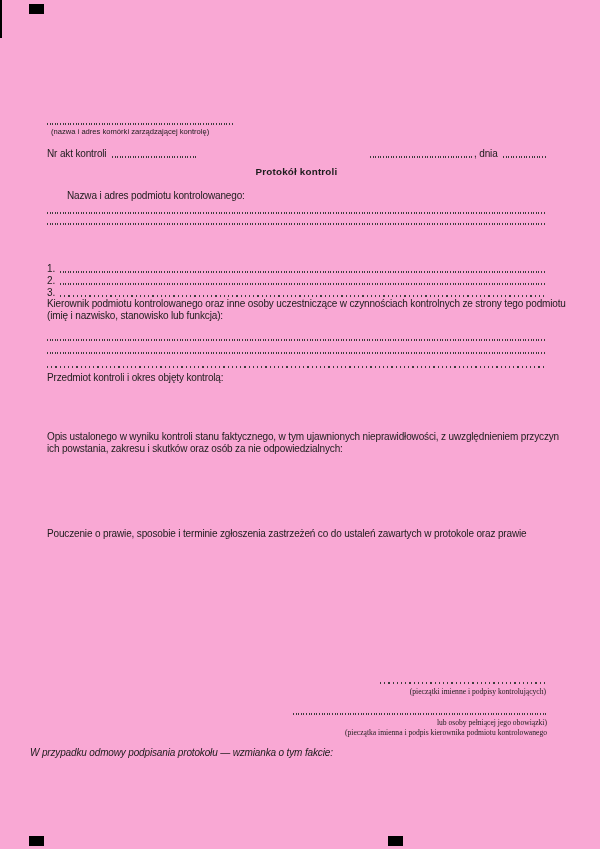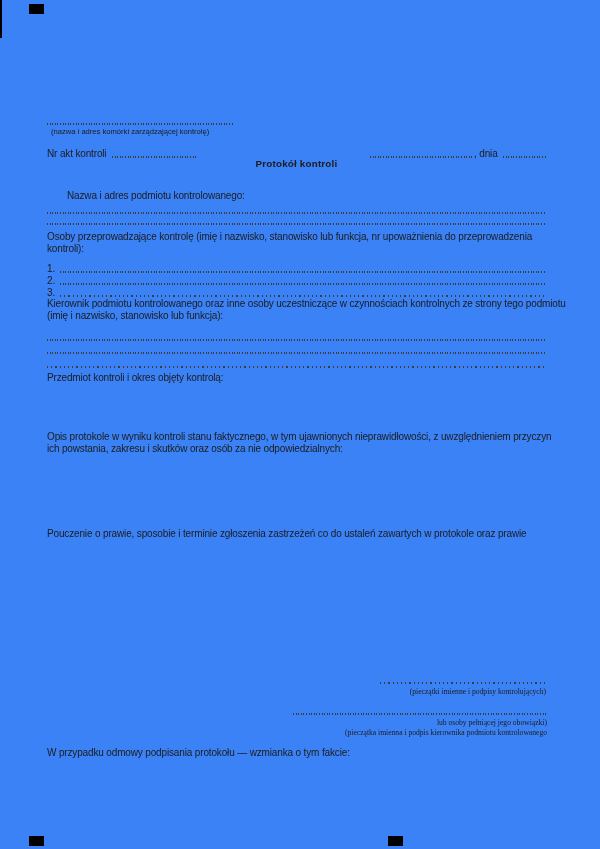--- a/index.html
+++ b/index.html
@@ -1,19 +1,19 @@
 <!DOCTYPE html>
 <html><head>
 <meta charset="utf-8">
 <style>
   html,body{margin:0;padding:0;background:#ffffff;}
   .page{
     position:relative;
     width:600px;height:849px;
-    background:#3b82f6;
+    background:#f9a8d4;
     font-family:"Liberation Sans", sans-serif;
     color:#1c1c1c;
     overflow:hidden;
   }
   .abs{position:absolute;}
   .txt{
     font-size:10px;
     line-height:11.5px;
     letter-spacing:-0.15px;
     color:#1c1c1c;
@@ -57,62 +57,58 @@
 
   <div class="abs dl" style="left:47px;top:123px;width:186px;"></div>
   <div class="abs cap" style="left:51px;top:127px;">(nazwa i adres komórki zarządzającej kontrolę)</div>
 
   <div class="abs txt" style="left:47px;top:148px;">Nr akt kontroli</div>
   <div class="abs dl" style="left:112px;top:156px;width:85px;"></div>
   <div class="abs dl" style="left:370px;top:156px;width:102px;"></div>
   <div class="abs txt" style="left:474px;top:148px;">, dnia</div>
   <div class="abs dl" style="left:503px;top:156px;width:43px;"></div>
 
-  <div class="abs title" style="left:47px;top:158px;width:499px;">Protokół kontroli</div>
+  <div class="abs title" style="left:47px;top:166px;width:499px;">Protokół kontroli</div>
 
   <div class="abs txt" style="left:47px;top:190px;margin-left:20px;">Nazwa i adres podmiotu kontrolowanego:</div>
   <div class="abs dl" style="left:47px;top:212px;width:499px;"></div>
   <div class="abs dl" style="left:47px;top:223px;width:499px;"></div>
 
-  <div class="abs wrap2" style="left:47px;top:231px;">
-    <div class="txt txt-line">Osoby przeprowadzające kontrolę (imię i nazwisko, stanowisko lub funkcja, nr upoważnienia do przeprowadzenia</div>
-    <div class="txt txt-line">kontroli):</div>
-  </div>
 
   <div class="abs txt" style="left:47px;top:263px;">1.</div>
   <div class="abs dl" style="left:60px;top:271px;width:486px;"></div>
   <div class="abs txt" style="left:47px;top:275px;">2.</div>
   <div class="abs dl" style="left:60px;top:283px;width:486px;"></div>
   <div class="abs txt" style="left:47px;top:287px;">3.</div>
   <div class="abs dl sparse" style="left:60px;top:295px;width:486px;"></div>
 
   <div class="abs wrap2" style="left:47px;top:298px;">
     <div class="txt txt-line">Kierownik podmiotu kontrolowanego oraz inne osoby uczestniczące w czynnościach kontrolnych ze strony tego podmiotu</div>
     <div class="txt txt-line">(imię i nazwisko, stanowisko lub funkcja):</div>
   </div>
   <div class="abs dl" style="left:47px;top:339px;width:499px;"></div>
   <div class="abs dl" style="left:47px;top:352px;width:499px;"></div>
   <div class="abs dl sparse" style="left:47px;top:366px;width:499px;"></div>
 
   <div class="abs txt" style="left:47px;top:372px;">Przedmiot kontroli i okres objęty kontrolą:</div>
 
   <div class="abs wrap2" style="left:47px;top:431px;">
-    <div class="txt txt-line">Opis protokole w wyniku kontroli stanu faktycznego, w tym ujawnionych nieprawidłowości, z uwzględnieniem przyczyn</div>
+    <div class="txt txt-line">Opis ustalonego w wyniku kontroli stanu faktycznego, w tym ujawnionych nieprawidłowości, z uwzględnieniem przyczyn</div>
     <div class="txt txt-line">ich powstania, zakresu i skutków oraz osób za nie odpowiedzialnych:</div>
   </div>
 
   <div class="abs wrap2" style="left:47px;top:528px;">
     <div class="txt txt-line">Pouczenie o prawie, sposobie i terminie zgłoszenia zastrzeżeń co do ustaleń zawartych w protokole oraz prawie</div>
   </div>
 
 
   <div class="abs dl sparse" style="left:380px;top:682px;width:166px;"></div>
   <div class="abs cap center" style="left:380px;top:687px;width:166px;">(pieczątki imienne i podpisy kontrolujących)</div>
 
   <div class="abs dl" style="left:293px;top:713px;width:254px;"></div>
   <div class="abs center" style="left:293px;top:718px;width:254px;">
     <div class="cap" style="white-space:nowrap;">lub osoby pełniącej jego obowiązki)</div>
     <div class="cap" style="white-space:nowrap;">(pieczątka imienna i podpis kierownika podmiotu kontrolowanego</div>
   </div>
 
-  <div class="abs txt" style="left:47px;top:747px;">W przypadku odmowy podpisania protokołu — wzmianka o tym fakcie:</div>
+  <div class="abs txt" style="left:30px;top:747px;font-style:italic;">W przypadku odmowy podpisania protokołu — wzmianka o tym fakcie:</div>
 
 </div>
 
 </body></html>

